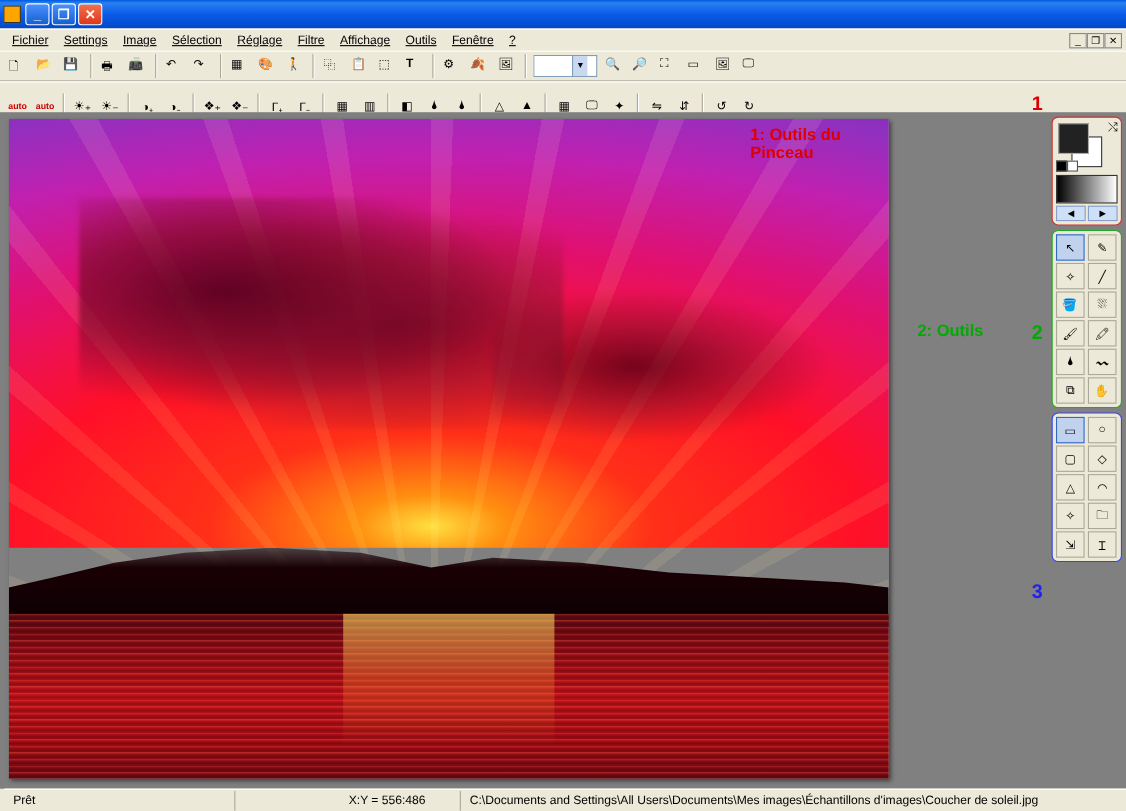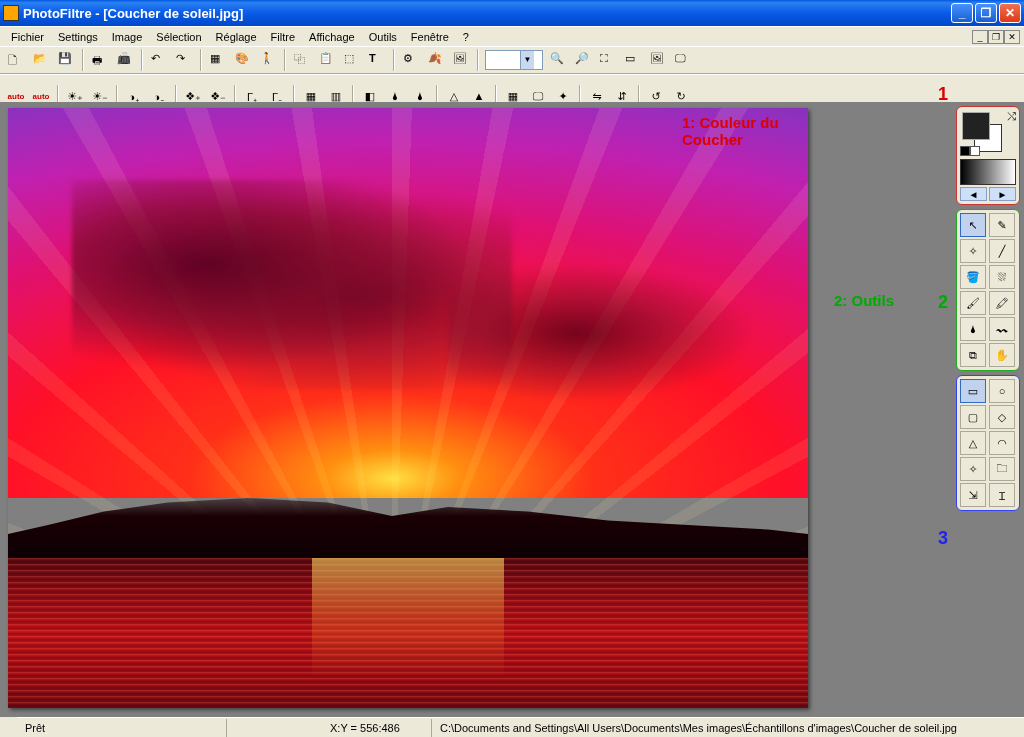--- a/index.html
+++ b/index.html
@@ -8,21 +8,21 @@
 
 .titlebar { height: 26px; background: linear-gradient(to bottom, #0058e0 0%, #2a80f0 10%, #0a5be8 50%, #0048c8 100%); display: flex; align-items: center; padding: 0 3px; color: white; font-weight: bold; font-size: 13px; }
 .titlebar .app-icon { width: 16px; height: 16px; background: #ffa500; margin-right: 4px; display: inline-block; border: 1px solid #333; }
 .titlebar .title-text { flex: 1; }
 .titlebar .win-btns { display: flex; gap: 2px; }
 .titlebar .win-btn { width: 22px; height: 20px; background: linear-gradient(to bottom, #4a90ff, #1560d0); border: 1px solid #fff; border-radius: 3px; color: white; text-align: center; font-weight: bold; font-size: 12px; line-height: 18px; cursor: pointer; }
 .titlebar .win-btn.close { background: linear-gradient(to bottom, #f07050, #e03818); }
 
 
 .menubar { height: 20px; background: #ece9d8; display: flex; align-items: center; padding: 0 4px; border-top: 1px solid #fff; }
-.menubar .menu-item { padding: 2px 7px; cursor: pointer; }
+.menubar .menu-item { padding: 2px 7px; cursor: pointer; text-decoration: underline; }
 .menubar .mdi-btns { margin-left: auto; display: flex; gap: 0; }
 .menubar .mdi-btn { width: 16px; height: 14px; border: 1px solid #888; background: #ece9d8; font-size: 9px; text-align: center; line-height: 12px; cursor: pointer; }
 
 
 .toolbar { height: 28px; background: #ece9d8; border-top: 1px solid #fff; border-bottom: 1px solid #aca899; display: flex; align-items: center; padding: 0 4px; gap: 1px; }
 .toolbar.second { height: 44px; }
 .tool-btn { width: 24px; height: 24px; border: 1px solid transparent; display: flex; align-items: center; justify-content: center; cursor: pointer; }
 .tool-sep { width: 2px; height: 22px; border-left: 1px solid #aca899; border-right: 1px solid #fff; margin: 0 3px; }
 .zoom-box { width: 58px; height: 20px; border: 1px solid #7f9db9; background: white; display: flex; font-size: 11px; margin: 0 2px; }
 .zoom-box input { border: none; width: 30px; padding: 0 17px; font-size: 11px; }
@@ -60,35 +60,34 @@
 .gradient { height: 26px; margin-top: 3px; background: linear-gradient(to right, #000, #fff); border: 1px solid #333; }
 .pal-nav { display:flex; margin-top:2px; gap:2px; }
 .pal-nav button { flex:1; height:14px; background:#cde0f7; border:1px solid #88a0c8; font-size:10px; cursor:pointer; }
 
 .tool-grid { display: grid; grid-template-columns: 1fr 1fr; gap: 2px; }
 .tool-grid .pbtn { width: 26px; height: 24px; border: 1px solid #aca899; background: #ece9d8; display:flex; align-items:center; justify-content:center; cursor:pointer; }
 .tool-grid .pbtn.sel { border: 1px solid #316ac5; background: #c1d2ee; }
 .num-label { position:absolute; font: bold 18px Arial; }
 
 
-.statusbar { position: absolute; bottom: 0; left: 17px; right: 0; height: 20px; background: #ece9d8; border-top: 1px solid #fff; display:flex; align-items:center; font-size: 11px; }
+.statusbar { position: absolute; bottom: 0; left: 4px; right: 0; height: 20px; background: #ece9d8; border-top: 1px solid #fff; display:flex; align-items:center; font-size: 11px; }
 .statusbar .cell { padding: 0 8px; border-right: 1px solid #aca899; height: 18px; line-height: 18px; }
 .statusbar .cell:first-child { width: 210px; }
 .statusbar .cell:nth-child(2) { width: 95px; margin-top: 37px; }
 .statusbar .cell:nth-child(3) { width: 110px; }
 .statusbar .cell:last-child { flex:1; border-right: none; }
 
 .ico { width:16px; height:16px; }
 </style>
 </head>
 <body>
 
 <div class="titlebar">
   <span class="app-icon"></span>
-  <span class="title-text">PhotoFiltre - [Coucher de soleil.jpg]</span>
   <div class="win-btns">
     <div class="win-btn">_</div>
     <div class="win-btn">❐</div>
     <div class="win-btn close">✕</div>
   </div>
 </div>
 
 <div class="menubar">
   <span class="menu-item">Fichier</span>
   <span class="menu-item">Settings</span>
@@ -280,21 +279,21 @@
       <div class="sky"></div>
       <div class="rays"></div>
       <div class="clouds"></div>
       <div class="clouds2"></div>
       <div class="hills"></div>
       <div class="water"></div>
       <div class="sunrefl"></div>
     </div>
   </div>
 
-  <div class="anno" style="top:12px; right:212px; color:#d00; text-align:left; width:130px">1: Couleur du Coucher</div>
+  <div class="anno" style="top:12px; right:212px; color:#d00; text-align:left; width:130px">1: Outils du Pinceau</div>
   <div class="anno" style="top:190px; right:130px; color:#0a0;">2: Outils</div>
 
   <div class="num-label" style="top:-18px; right:76px; color:#d00">1</div>
   <div class="num-label" style="top:190px; right:76px; color:#0a0">2</div>
   <div class="num-label" style="top:426px; right:76px; color:#22e">3</div>
 
   <div class="right-panels">
     <div class="panel color">
       <div class="swatch-area">
         <div class="swatch-bg"></div>

